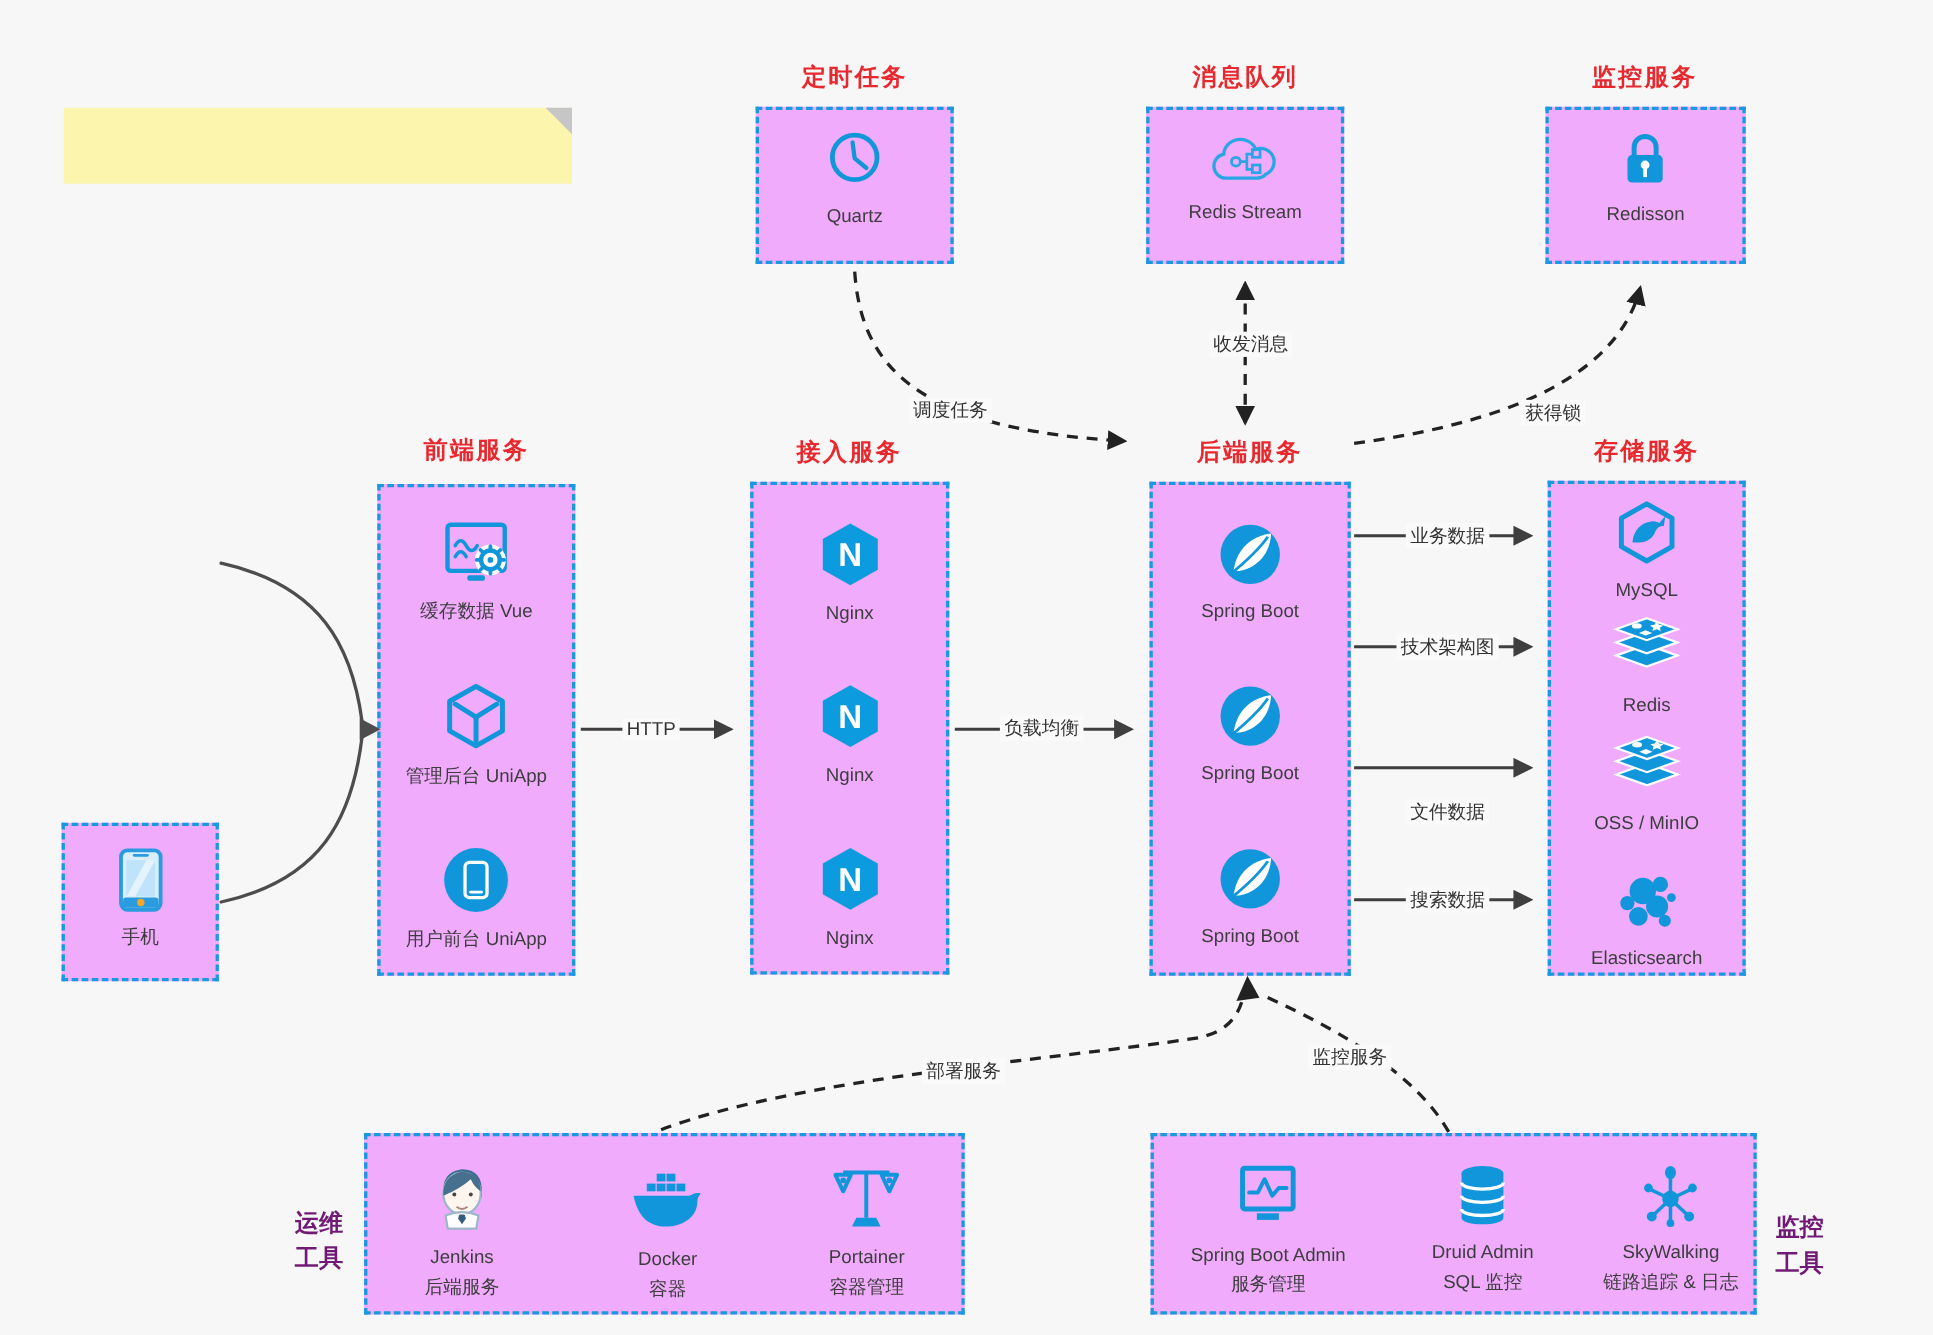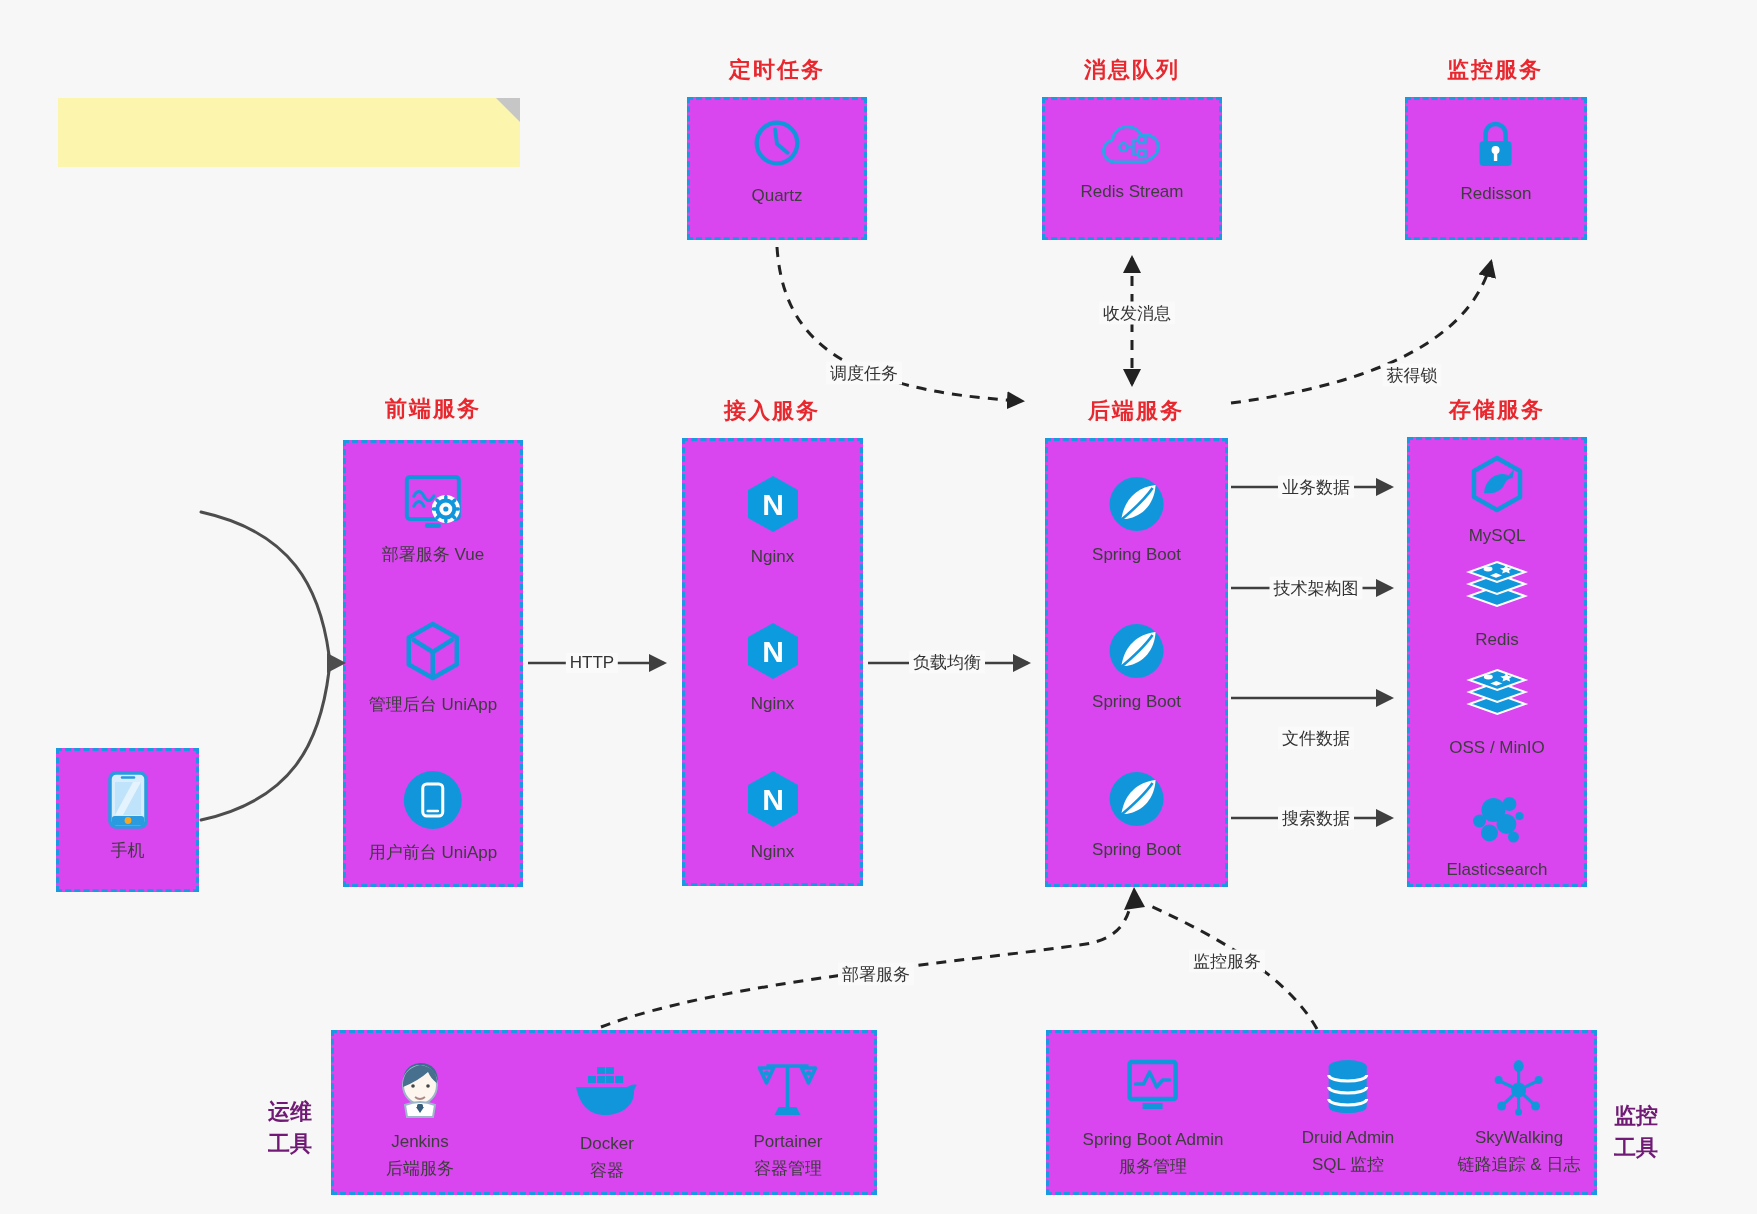--- a/index.html
+++ b/index.html
@@ -1,18 +1,18 @@
 <!DOCTYPE html>
 <html><head>
 <meta charset="utf-8">
 <style>
   html,body{margin:0;padding:0;}
   body{background:#f7f7f7;font-family:"Liberation Sans","DejaVu Sans",sans-serif;}
   #canvas{position:relative;width:1757px;height:1214px;background:#f7f7f7;overflow:hidden;}
-  .dbox{position:absolute;border:3px dashed #1899e2;background:#d946ef;box-sizing:border-box;}
+  .dbox{position:absolute;border:3px dashed #1899e2;background:#f0abfc;box-sizing:border-box;}
   .sec-title{position:absolute;transform:translateX(-50%);color:#e8282f;font-weight:bold;font-size:22px;letter-spacing:2px;white-space:nowrap;}
   .side-title{position:absolute;color:#701a75;font-weight:bold;font-size:22px;line-height:1.45;text-align:center;white-space:nowrap;}
   .node{position:absolute;transform:translateX(-50%);display:flex;flex-direction:column;align-items:center;gap:7px;}
   .node .lbl{font-size:17px;color:#3d3d3d;white-space:nowrap;line-height:1.35;text-align:center;}
   .edge-label{position:absolute;transform:translate(-50%,-50%);background:#fafafa;padding:0 4px;font-size:17px;color:#333;white-space:nowrap;z-index:6;}
   #edges{position:absolute;left:0;top:0;z-index:5;pointer-events:none;}
   .note{position:absolute;left:58px;top:98px;width:462px;height:69px;background:#fbf5ae;z-index:7;}
   .note .fold{position:absolute;right:0;top:0;width:0;height:0;border-left:24px solid transparent;border-top:24px solid #c6c6c6;}
   .note .txt{padding:10px 0 0 13px;font-size:19px;color:#3a3a3a;line-height:1.45;}
   .ic{display:block;}
@@ -118,21 +118,21 @@
               <line x1="33.5" y1="36" x2="37.5" y2="36"></line>
               <line x1="54.5" y1="36" x2="58.5" y2="36"></line>
               <line x1="37" y1="27" x2="40" y2="30"></line>
               <line x1="52" y1="42" x2="55" y2="45"></line>
               <line x1="55" y1="27" x2="52" y2="30"></line>
               <line x1="40" y1="42" x2="37" y2="45"></line>
             </g>
             <rect x="25" y="50" width="16" height="5" rx="2" fill="#1296db"></rect>
           </svg>
       </span>
-      <span class="lbl">部署服务 Vue</span>
+      <span class="lbl">缓存数据 Vue</span>
     </div>
     <div class="node" style="left:50%;top:176px;">
       <span class="ic">
         <svg width="64" height="64" viewBox="0 0 64 64">
             <polygon points="32,5 56,18.5 56,45.5 32,59 8,45.5 8,18.5" fill="none" stroke="#1296db" stroke-width="4.5" stroke-linejoin="round"></polygon>
             <g stroke="#1296db" stroke-width="4.5" stroke-linecap="round">
               <line x1="32" y1="33" x2="13" y2="21"></line>
               <line x1="32" y1="33" x2="51" y2="21"></line>
               <line x1="32" y1="33" x2="32" y2="57"></line>
             </g>

